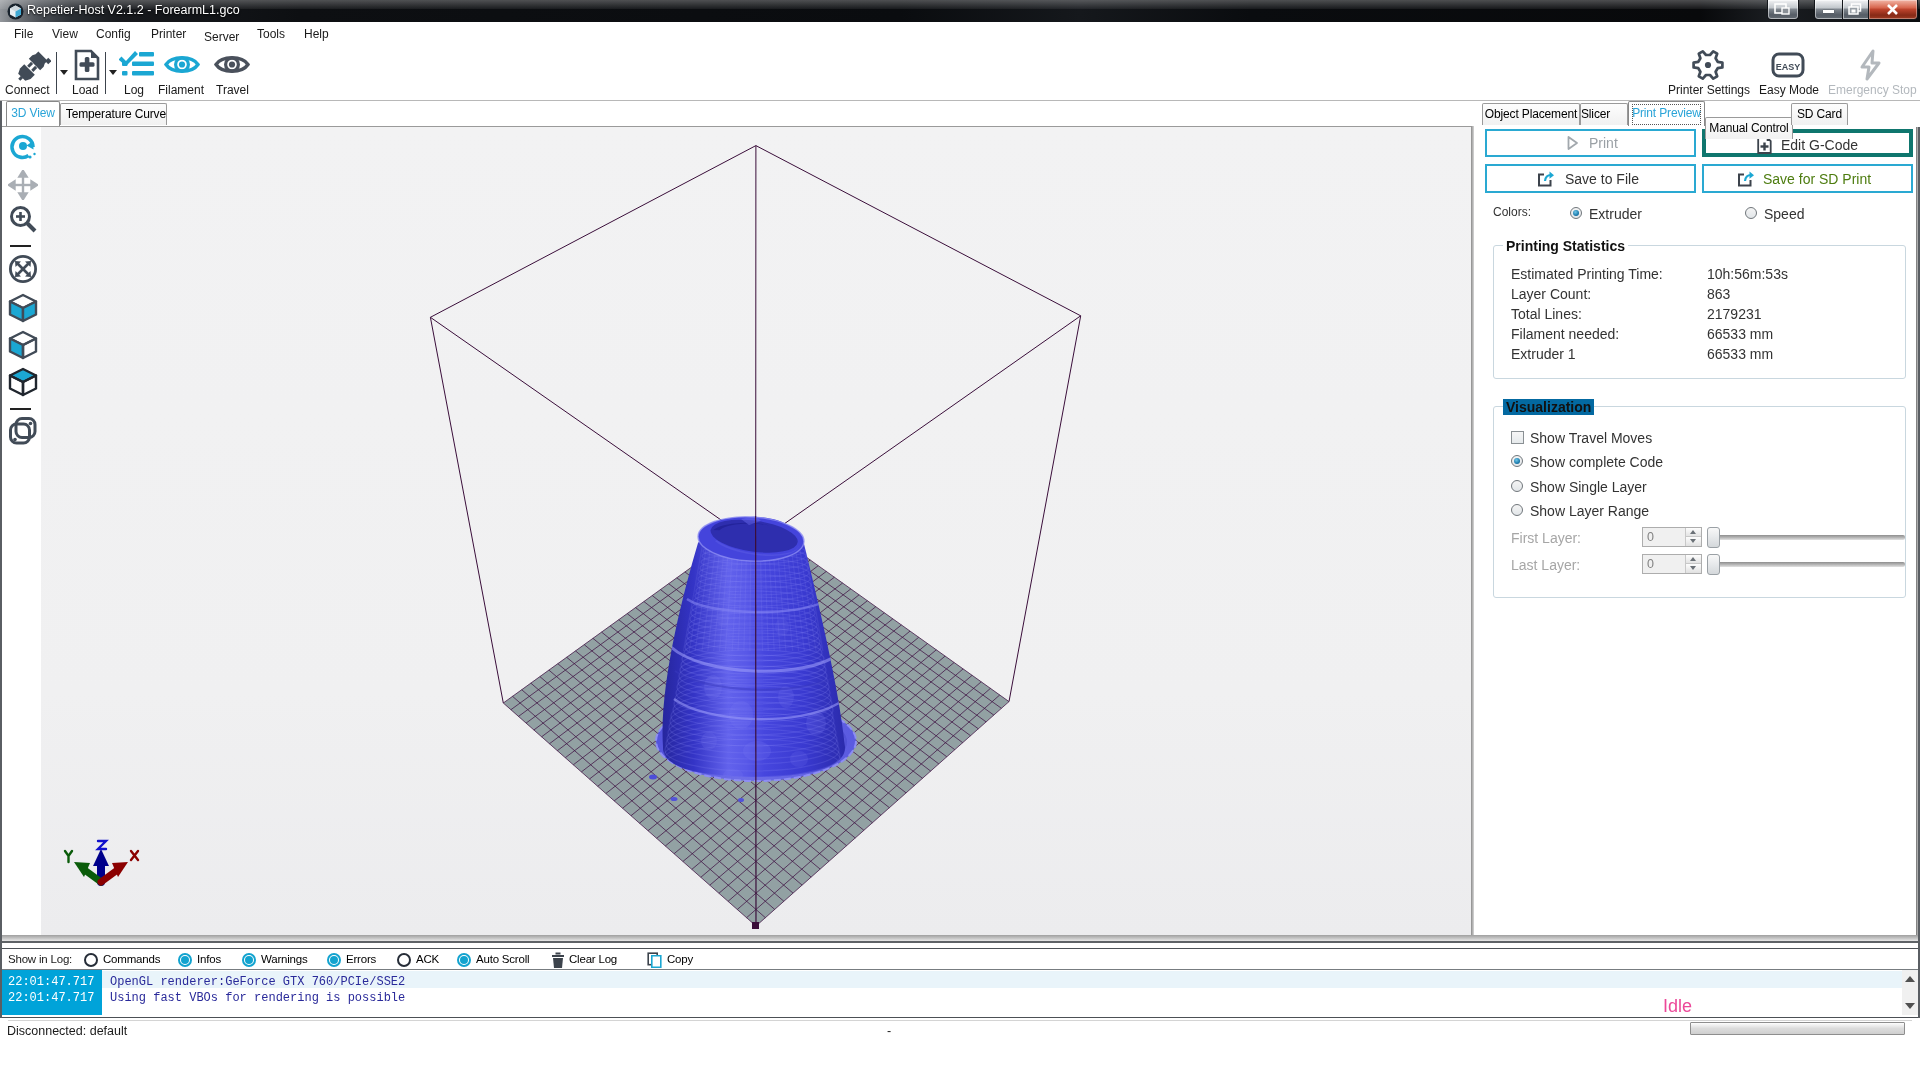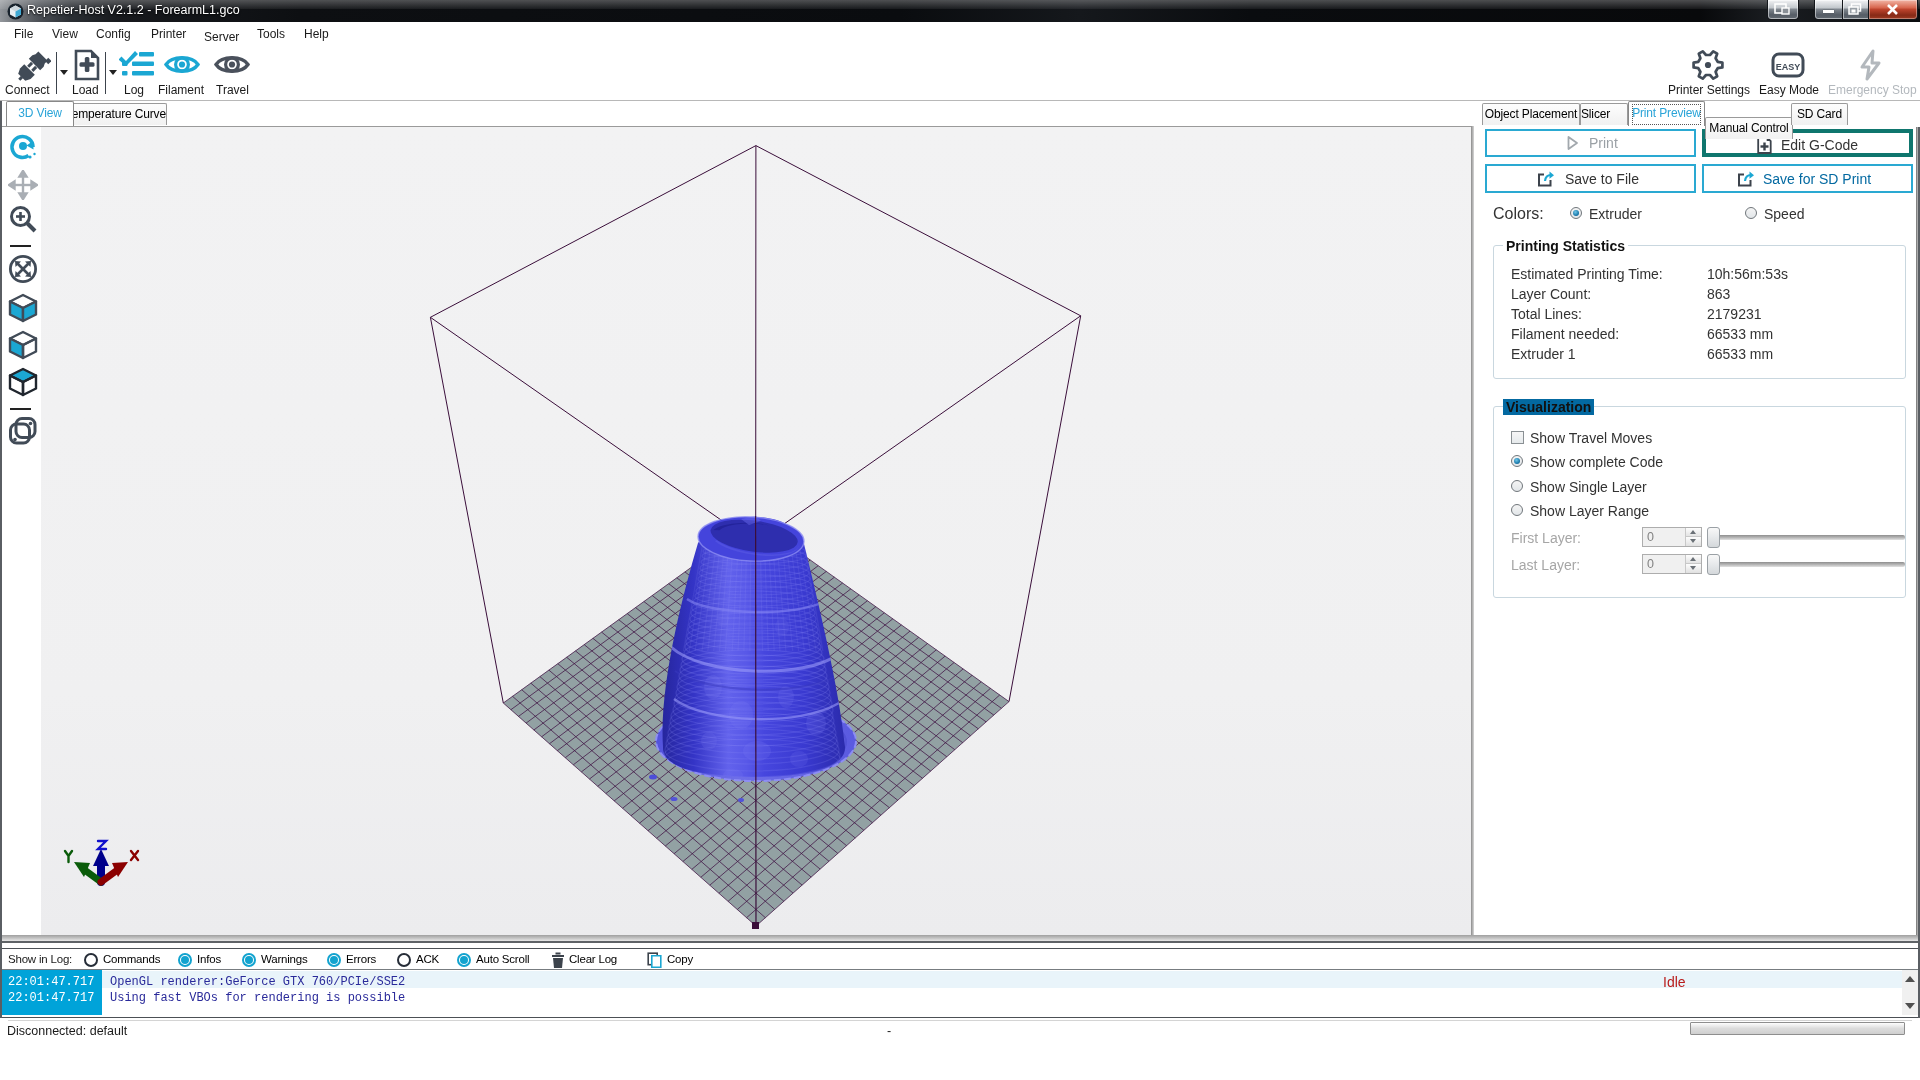--- a/index.html
+++ b/index.html
@@ -107,21 +107,21 @@
 <rect x="2" y="2" width="30" height="22" rx="6" fill="none" stroke="#414b57" stroke-width="3"></rect>
 <text x="17" y="17.5" text-anchor="middle" font-family="Liberation Sans" font-size="9" font-weight="bold" fill="#414b57">EASY</text>
 </svg></div>
 <span class="lbl" style="left:1759px;top:83px;">Easy Mode</span>
 <div class="abs" style="left:1857px;top:49px"><svg width="28" height="32" viewBox="0 0 28 32">
 <path d="M16 2 L5 18 h7 l-2 12 L22 14 h-7 z" fill="none" stroke="#b3b8bd" stroke-width="3" stroke-linejoin="round"></path>
 </svg></div>
 <span class="lbl" style="left:1828px;top:83px;color:#b3b8bd">Emergency Stop</span>
 
 <div class="abs" style="left:0;top:101px;width:1920px;height:25px;background:#fff"></div>
-<div style="position:absolute;left:6px;top:101px;width:68px;height:25px;background:#fff;border:1px solid #888;border-bottom:none;border-radius:2px 2px 0 0;box-sizing:border-box;z-index:3">
+<div style="position:absolute;left:6px;top:101px;width:54px;height:25px;background:#fff;border:1px solid #888;border-bottom:none;border-radius:2px 2px 0 0;box-sizing:border-box;z-index:3">
     <span style="position:absolute;left:0;right:0;top:4px;text-align:center;font-size:12px;letter-spacing:-0.15px;white-space:nowrap;color:#2aa4d8">3D View</span>
   </div>
 <div style="position:absolute;left:60px;top:103px;width:107px;height:22px;background:linear-gradient(180deg,#fdfdfd,#f1f1f1);border:1px solid #9a9a9a;border-bottom:none;border-radius:2px 2px 0 0;box-sizing:border-box;z-index:1">
     <span style="position:absolute;left:0;right:0;top:3px;text-align:right;font-size:12px;letter-spacing:-0.15px;white-space:nowrap;color:#000">Temperature Curve</span>
   </div>
 <div style="position:absolute;left:1482px;top:103px;width:98px;height:22px;background:linear-gradient(180deg,#fdfdfd,#f1f1f1);border:1px solid #9a9a9a;border-bottom:none;border-radius:2px 2px 0 0;box-sizing:border-box;z-index:1">
     <span style="position:absolute;left:0;right:0;top:3px;text-align:center;font-size:12px;letter-spacing:-0.15px;white-space:nowrap;color:#000">Object Placement</span>
   </div>
 <div style="position:absolute;left:1580px;top:103px;width:48px;height:22px;background:linear-gradient(180deg,#fdfdfd,#f1f1f1);border:1px solid #9a9a9a;border-bottom:none;border-radius:2px 2px 0 0;box-sizing:border-box;z-index:1">
     <span style="position:absolute;left:0;right:0;top:3px;text-align:left;font-size:12px;letter-spacing:-0.15px;white-space:nowrap;color:#000">Slicer</span>
@@ -461,24 +461,24 @@
 <polygon points="12.5,0.5 17,4.3 12.5,7.8" fill="#1ba7d3"></polygon>
 </svg></span>
  <span class="abs" style="left:78px;top:5px;font-size:14px;color:#333">Save to File</span>
   </div>
 <div class="abs" style="left:1702px;top:164px;width:211px;height:29px;border:2px solid #2aa9d2;box-sizing:border-box;background:#fff">
  <span class="abs" style="left:33px;top:5px"><svg width="17" height="16" viewBox="0 0 17 16">
 <path d="M7 3.5 H2 V14.5 H13.5 V9" fill="none" stroke="#3c434c" stroke-width="2"></path>
 <path d="M8 10 C8.5 5.5 11 4 14 4" fill="none" stroke="#1ba7d3" stroke-width="2.2"></path>
 <polygon points="12.5,0.5 17,4.3 12.5,7.8" fill="#1ba7d3"></polygon>
 </svg></span>
- <span class="abs" style="left:59px;top:5px;font-size:14px;color:#0369a1">Save for SD Print</span>
-  </div>
-
-<span class="abs" style="left:1493px;top:205px;font-size:16px;color:#333">Colors:</span>
+ <span class="abs" style="left:59px;top:5px;font-size:14px;color:#4d7c0f">Save for SD Print</span>
+  </div>
+
+<span class="abs" style="left:1493px;top:205px;font-size:12px;color:#333">Colors:</span>
 <span style="position:absolute;left:1570px;top:207px;width:12px;height:12px;border-radius:50%;background:linear-gradient(180deg,#f4f4f4,#e2e6e9);border:1px solid #70767b;box-sizing:border-box">
     <span style="position:absolute;left:50%;top:50%;width:6px;height:6px;margin:-3px 0 0 -3px;border-radius:50%;background:radial-gradient(circle at 40% 35%, #6ec6e8, #1776a8 65%, #0b5a85)"></span>
   </span>
 <span class="abs" style="left:1589px;top:206px;font-size:14px;color:#333">Extruder</span>
 <span style="position:absolute;left:1745px;top:207px;width:12px;height:12px;border-radius:50%;background:linear-gradient(180deg,#f4f4f4,#e2e6e9);border:1px solid #70767b;box-sizing:border-box"></span>
 <span class="abs" style="left:1764px;top:206px;font-size:14px;color:#333">Speed</span>
 
 <div class="abs" style="left:1493px;top:245px;width:411px;height:132px;border:1px solid #c9d7df;border-radius:3px"></div>
 <span class="abs" style="left:1503px;top:238px;font-size:14px;font-weight:bold;color:#111;background:#fff;padding:0 3px">Printing Statistics</span>
 <span class="abs" style="left:1511px;top:266px;font-size:14px;color:#333">Estimated Printing Time:</span>
@@ -577,17 +577,17 @@
 <span class="abs" style="left:110px;top:991px;font-family:'Liberation Mono',monospace;font-size:12px;color:#2a2a9a">Using fast VBOs for rendering is possible</span>
 
 <div class="abs" style="left:1902px;top:970px;width:16px;height:45px;background:#f0f0f0"></div>
 <div class="abs" style="left:1905px;top:976px;width:0;height:0;border-left:5px solid transparent;border-right:5px solid transparent;border-bottom:6px solid #505050"></div>
 <div class="abs" style="left:1905px;top:1003px;width:0;height:0;border-left:5px solid transparent;border-right:5px solid transparent;border-top:6px solid #505050"></div>
 
 <div class="abs" style="left:0;top:1018px;width:1920px;height:62px;background:#fff"></div>
 <div class="abs" style="left:8px;top:1020px;width:1904px;height:1px;background:#d4d4d4"></div>
 <span class="abs" style="left:7px;top:1024px;font-size:12.5px;color:#1a1a1a">Disconnected: default</span>
 <span class="abs" style="left:887px;top:1024px;font-size:12.5px;color:#1a1a1a">-</span>
-<span class="abs" style="left:1663px;top:974px;font-size:14px;color:#b91c1c">Idle</span>
+<span class="abs" style="left:1663px;top:996px;font-size:18px;color:#ec4899">Idle</span>
 <div class="abs" style="left:1690px;top:1022px;width:215px;height:13px;border:1px solid #8e8e8e;background:linear-gradient(180deg,#fefefe,#dcdcdc 50%,#cfcfcf);box-sizing:border-box;border-radius:1px"></div>
 
 <div class="abs" style="left:0;top:101px;width:2px;height:917px;background:#5a5e63"></div>
 <div class="abs" style="left:1918px;top:127px;width:2px;height:891px;background:#5a5e63"></div>
 
 </body></html>

